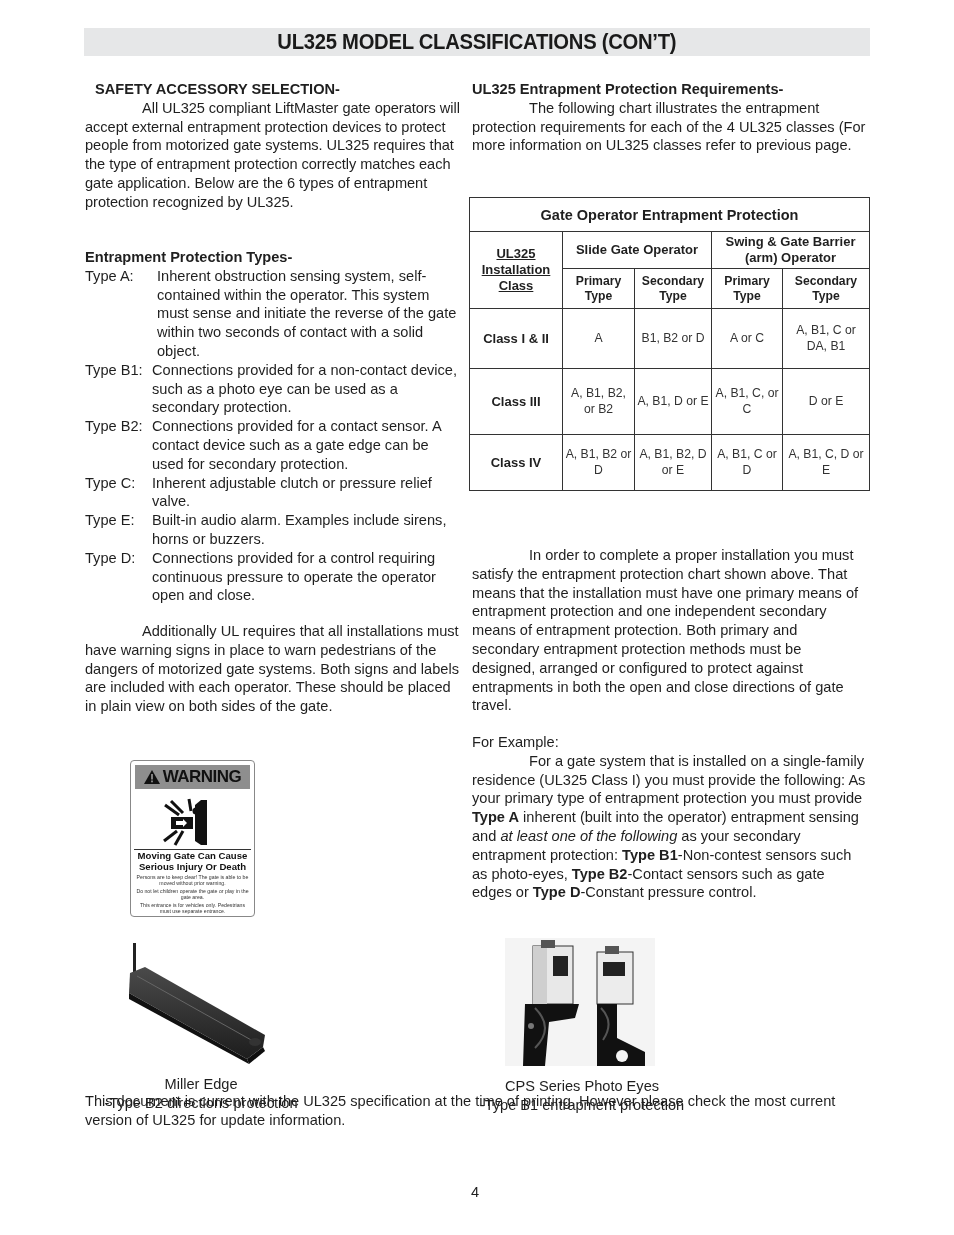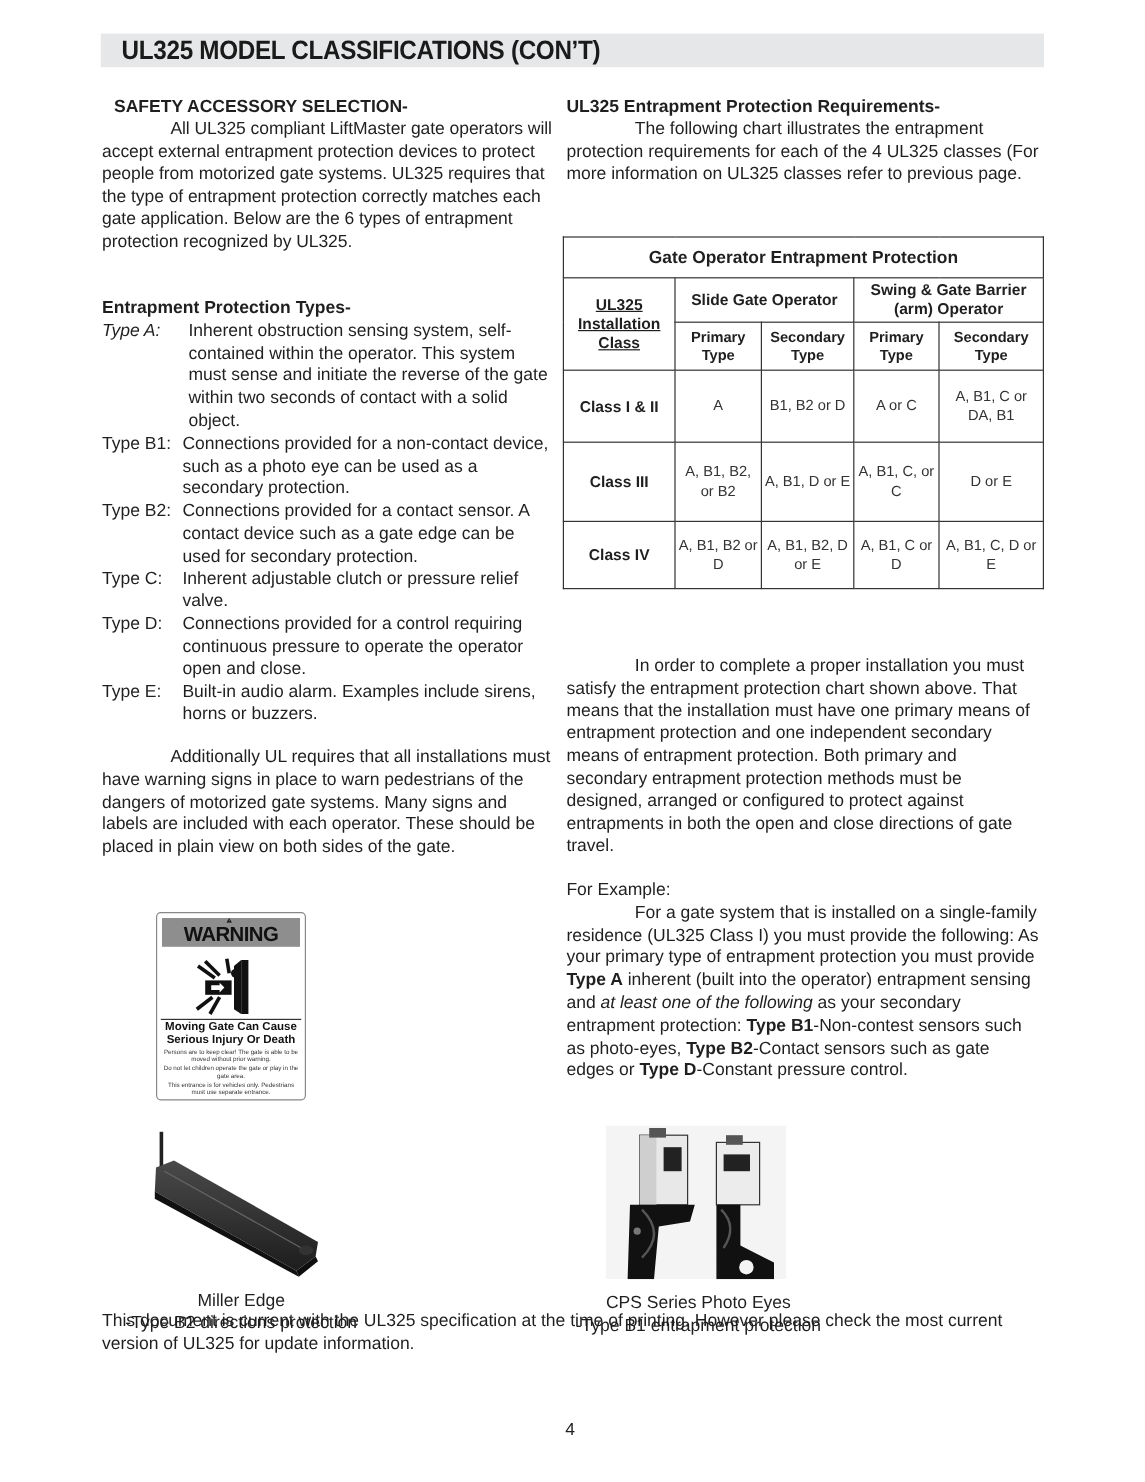--- a/index.html
+++ b/index.html
@@ -1,35 +1,35 @@
 <!DOCTYPE html>
 <html><head>
 <meta charset="utf-8">
 <style>
   html, body { margin: 0; padding: 0; background: #ffffff; }
   body { width: 954px; height: 1235px; position: relative; font-family: "Liberation Sans", sans-serif; color: #1f1f1f; overflow: hidden; }
   .abs { position: absolute; }
-  .title-bar { left: 84px; top: 28px; width: 786px; height: 28px; background: #e6e7e8; display: flex; align-items: center; justify-content: flex-start; }
+  .title-bar { left: 84px; top: 28px; width: 786px; height: 28px; background: #e6e7e8; display: flex; align-items: center; justify-content: center; }
   .title-bar h1 { margin: 0; font-family: "Liberation Sans", sans-serif; font-weight: bold; font-size: 22px; letter-spacing: -0.3px; color: #1a1a1a; transform: scaleX(0.92); }
   .txt { font-size: 14.6px; line-height: 18.8px; }
   .b { font-weight: bold; }
   p { margin: 0; }
   .type-row { display: flex; }
   .type-label { flex: 0 0 auto; white-space: pre; }
   .type-desc { flex: 1 1 auto; }
   table.ep { border-collapse: collapse; position: absolute; left: 469px; top: 197px; width: 401px; font-family: "Liberation Sans", sans-serif; }
   table.ep td, table.ep th { border: 1.5px solid #333; text-align: center; vertical-align: middle; padding: 0 2px; }
   table.ep th { font-weight: bold; }
   .t-title { font-size: 14.5px; height: 33px; }
   .t-hdr { font-size: 13px; line-height: 16px; }
   .t-sub { font-size: 12.2px; line-height: 15px; margin-left: 48px; }
   .t-cell { font-size: 12.2px; line-height: 15.5px; color: #333; }
   .t-class { font-size: 13px; font-weight: bold; margin-top: 40px; }
   .sign { left: 130px; top: 760px; width: 123px; height: 155px; border: 1.5px solid #888; border-radius: 4px; background: #fff; }
-  .sign-head { margin: 4px 4px 0 4px; height: 24px; background: #8e8e8e; display: flex; align-items: center; justify-content: center; flex-direction: column; }
+  .sign-head { margin: 4px 4px 0 4px; height: 24px; background: #8e8e8e; display: flex; align-items: center; justify-content: center; }
   .sign-head span { font-weight: bold; font-size: 17px; color: #111; letter-spacing: -0.5px; }
   .sign-graphic { position: absolute; left: 30px; top: 36px; width: 60px; height: 50px; }
   .sign-rule { position: absolute; left: 3px; right: 3px; top: 88px; border-top: 1px solid #333; }
   .sign-main { position: absolute; left: 0; right: 0; top: 90px; text-align: center; font-weight: bold; font-size: 9.6px; line-height: 10.5px; color: #111; }
   .sign-small { position: absolute; left: 4px; right: 4px; text-align: center; font-size: 5.2px; line-height: 6px; color: #333; }
   .caption { font-size: 14.6px; line-height: 19px; text-align: center; }
 </style>
 </head>
 <body>
 
@@ -38,47 +38,47 @@
 </div>
 
 <div class="abs txt" style="left:85px; top:80px; width:375px;">
   <p class="b" style="padding-left:10px;">SAFETY ACCESSORY SELECTION-</p>
   <p style="text-indent:57px; letter-spacing:-0.05px;">All UL325 compliant LiftMaster gate operators will accept external entrapment protection devices to protect people from motorized gate systems.  UL325 requires that the type of entrapment protection correctly matches each gate application. Below are the 6 types of entrapment protection recognized by UL325.</p>
 </div>
 
 <div class="abs txt" style="left:85px; top:248px; width:375px;">
   <p class="b">Entrapment Protection Types-</p>
   <div class="type-row">
-    <span class="type-label" style="width:72px;font-style:italic;">Type A:</span>
+    <span class="type-label" style="width:72px;">Type A:</span>
     <span class="type-desc">Inherent obstruction sensing system, self-contained within the operator.  This system must sense and initiate the reverse of the gate within two seconds of contact with a solid object.</span>
   </div>
   <div class="type-row">
     <span class="type-label" style="width:67px;">Type B1:</span>
     <span class="type-desc">Connections provided for a non-contact device, such as a photo eye can be used as a secondary protection.</span>
   </div>
   <div class="type-row">
     <span class="type-label" style="width:67px;">Type B2:</span>
     <span class="type-desc">Connections provided for a contact sensor. A contact device such as a gate edge can be used for secondary protection.</span>
   </div>
   <div class="type-row">
     <span class="type-label" style="width:67px;">Type C:</span>
     <span class="type-desc">Inherent adjustable clutch or pressure relief valve.</span>
   </div>
   <div class="type-row">
+    <span class="type-label" style="width:67px;">Type E:</span>
+    <span class="type-desc">Built-in audio alarm.  Examples include sirens, horns or buzzers.</span>
+  </div>
+  <div class="type-row">
     <span class="type-label" style="width:67px;">Type D:</span>
     <span class="type-desc">Connections provided for a control requiring continuous pressure to operate the operator open and close.</span>
   </div>
-  <div class="type-row">
-    <span class="type-label" style="width:67px;">Type E:</span>
-    <span class="type-desc">Built-in audio alarm.  Examples include sirens, horns or buzzers.</span>
-  </div>
 </div>
 
 <div class="abs txt" style="left:85px; top:622px; width:375px;">
-  <p style="text-indent:57px;">Additionally UL requires that all installations must have warning signs in place to warn pedestrians of the dangers of motorized gate systems.  Many signs and labels are included with each operator. These should be placed in plain view on both sides of the gate.</p>
+  <p style="text-indent:57px;">Additionally UL requires that all installations must have warning signs in place to warn pedestrians of the dangers of motorized gate systems.  Both signs and labels are included with each operator. These should be placed in plain view on both sides of the gate.</p>
 </div>
 
 <div class="abs sign">
   <div class="sign-head">
     <svg width="16" height="14" viewBox="0 0 16 14" style="margin-right:3px;">
       <polygon points="8,0 16,14 0,14" fill="#111"></polygon>
       <rect x="7.1" y="4" width="1.8" height="5.5" fill="#8e8e8e"></rect>
       <rect x="7.1" y="10.5" width="1.8" height="1.8" fill="#8e8e8e"></rect>
     </svg>
     <span>WARNING</span>

